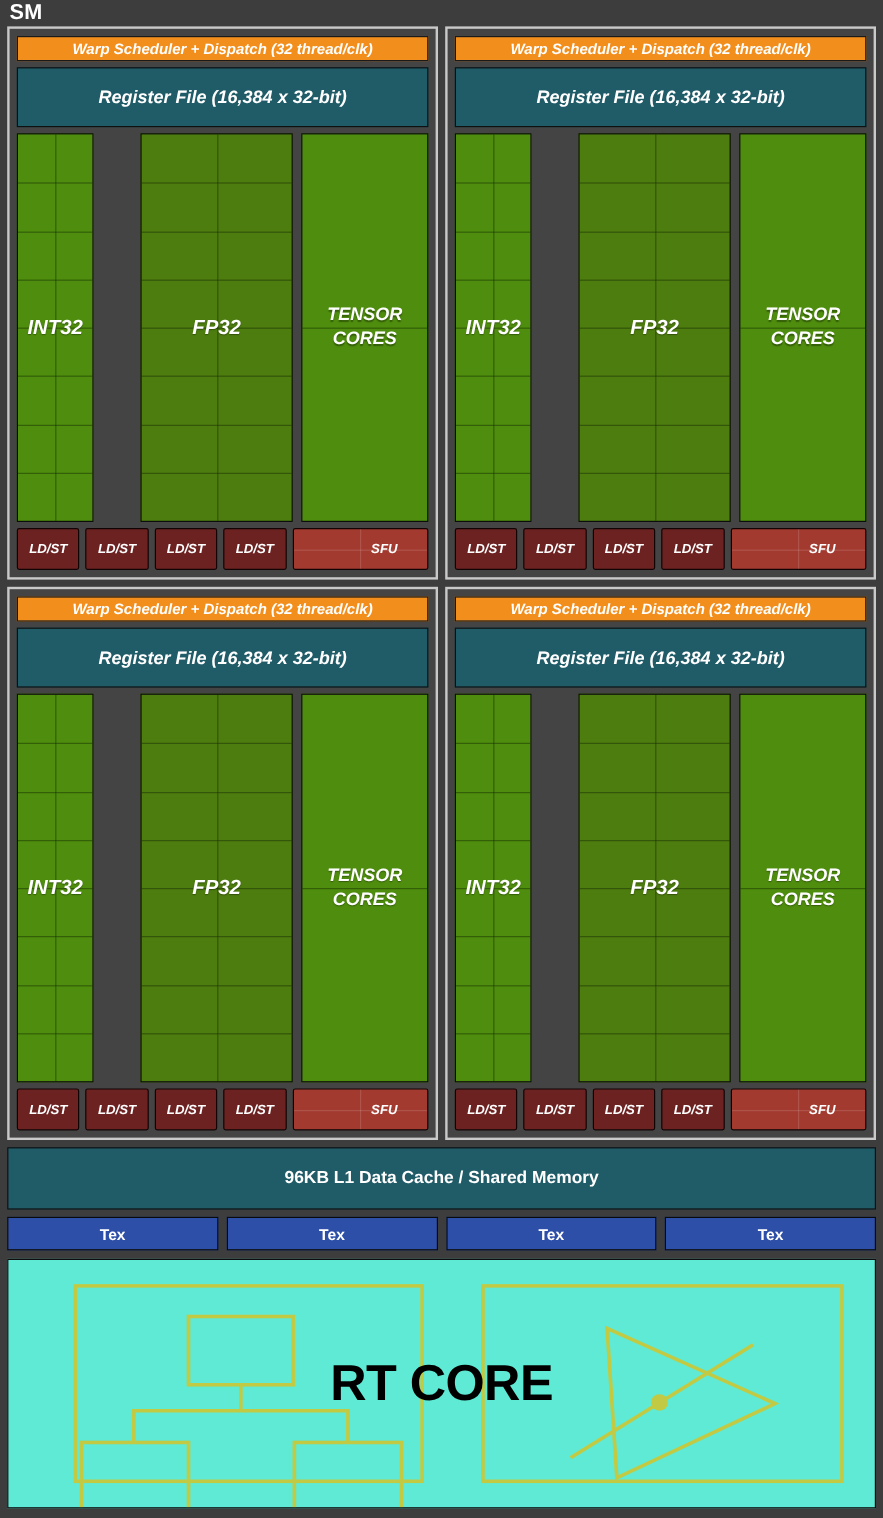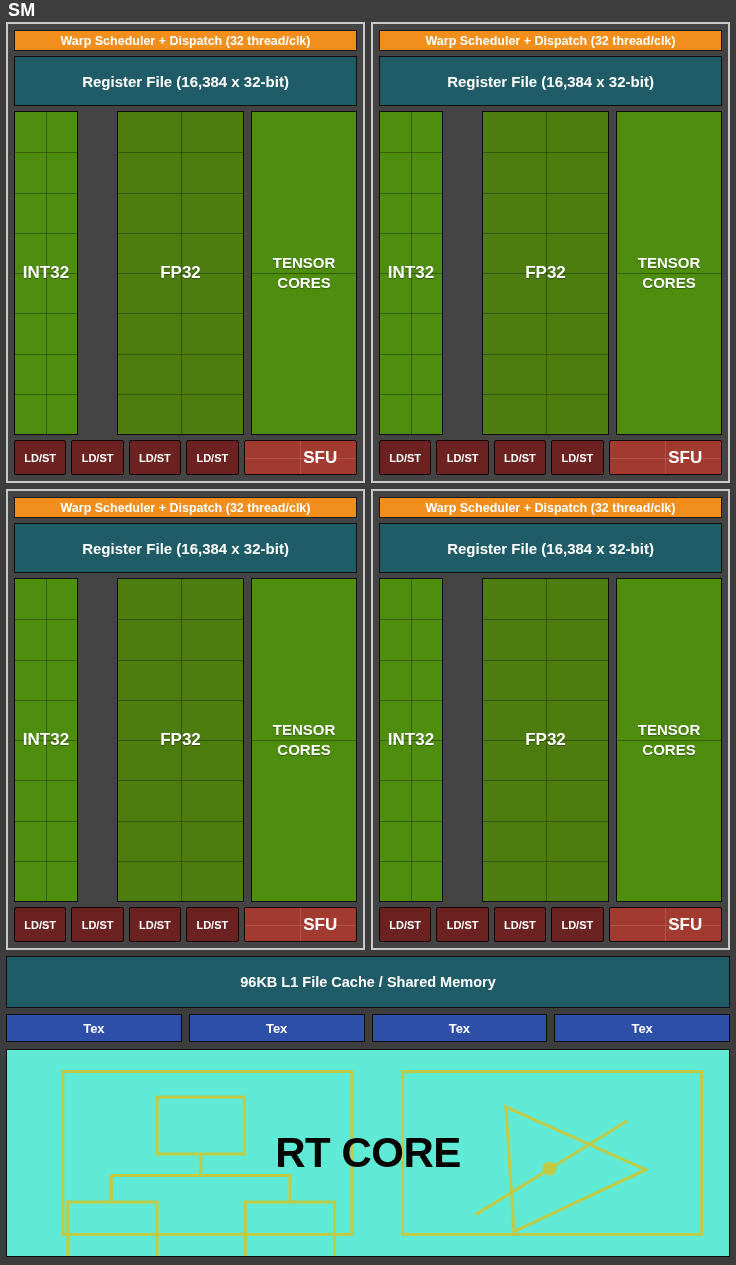--- a/index.html
+++ b/index.html
@@ -30,20 +30,21 @@
     letter-spacing: 0.2px;
   }
 
   
   .quad-grid {
     display: grid;
     grid-template-columns: 1fr 1fr;
     grid-template-rows: 1fr 1fr;
     gap: 6px;
     height: 928px;
+    font-style: italic;
   }
 
   .quad {
     border: 2px solid #c9c9c9;
     background: #444444;
     padding: 6px;
     display: flex;
     flex-direction: column;
     gap: 5px;
   }
@@ -138,21 +139,21 @@
     align-items: center;
     justify-content: center;
   }
   .sfu {
     flex: 1.42;
     position: relative;
     background: #a33a30;
     border: 1px solid #120404;
     border-radius: 2px;
     color: #ffffff;
-    font-size: 17px;
+    font-size: 11px;
     font-weight: bold;
     display: flex;
     align-items: center;
     justify-content: center;
     padding-left: 40px;
   }
   .sfu .cell-lines i { background: rgba(255,255,255,0.13); }
 
   
   .l1cache {
@@ -433,21 +434,21 @@
             <i class="h" style="top:50%"></i>
               <i class="v" style="left:50%"></i>
           </span>
           <span style="position:relative;z-index:2">SFU</span>
         </div>
       </div>
     </div>
 
   </div>
 
-  <div class="l1cache">96KB L1 File Cache / Shared Memory</div>
+  <div class="l1cache">96KB L1 Data Cache / Shared Memory</div>
 
   <div class="tex-row">
     <div class="tex">Tex</div>
     <div class="tex">Tex</div>
     <div class="tex">Tex</div>
     <div class="tex">Tex</div>
   </div>
 
   <div class="rtcore">
     <svg class="rt-svg" viewBox="0 0 712 210" preserveAspectRatio="none">

